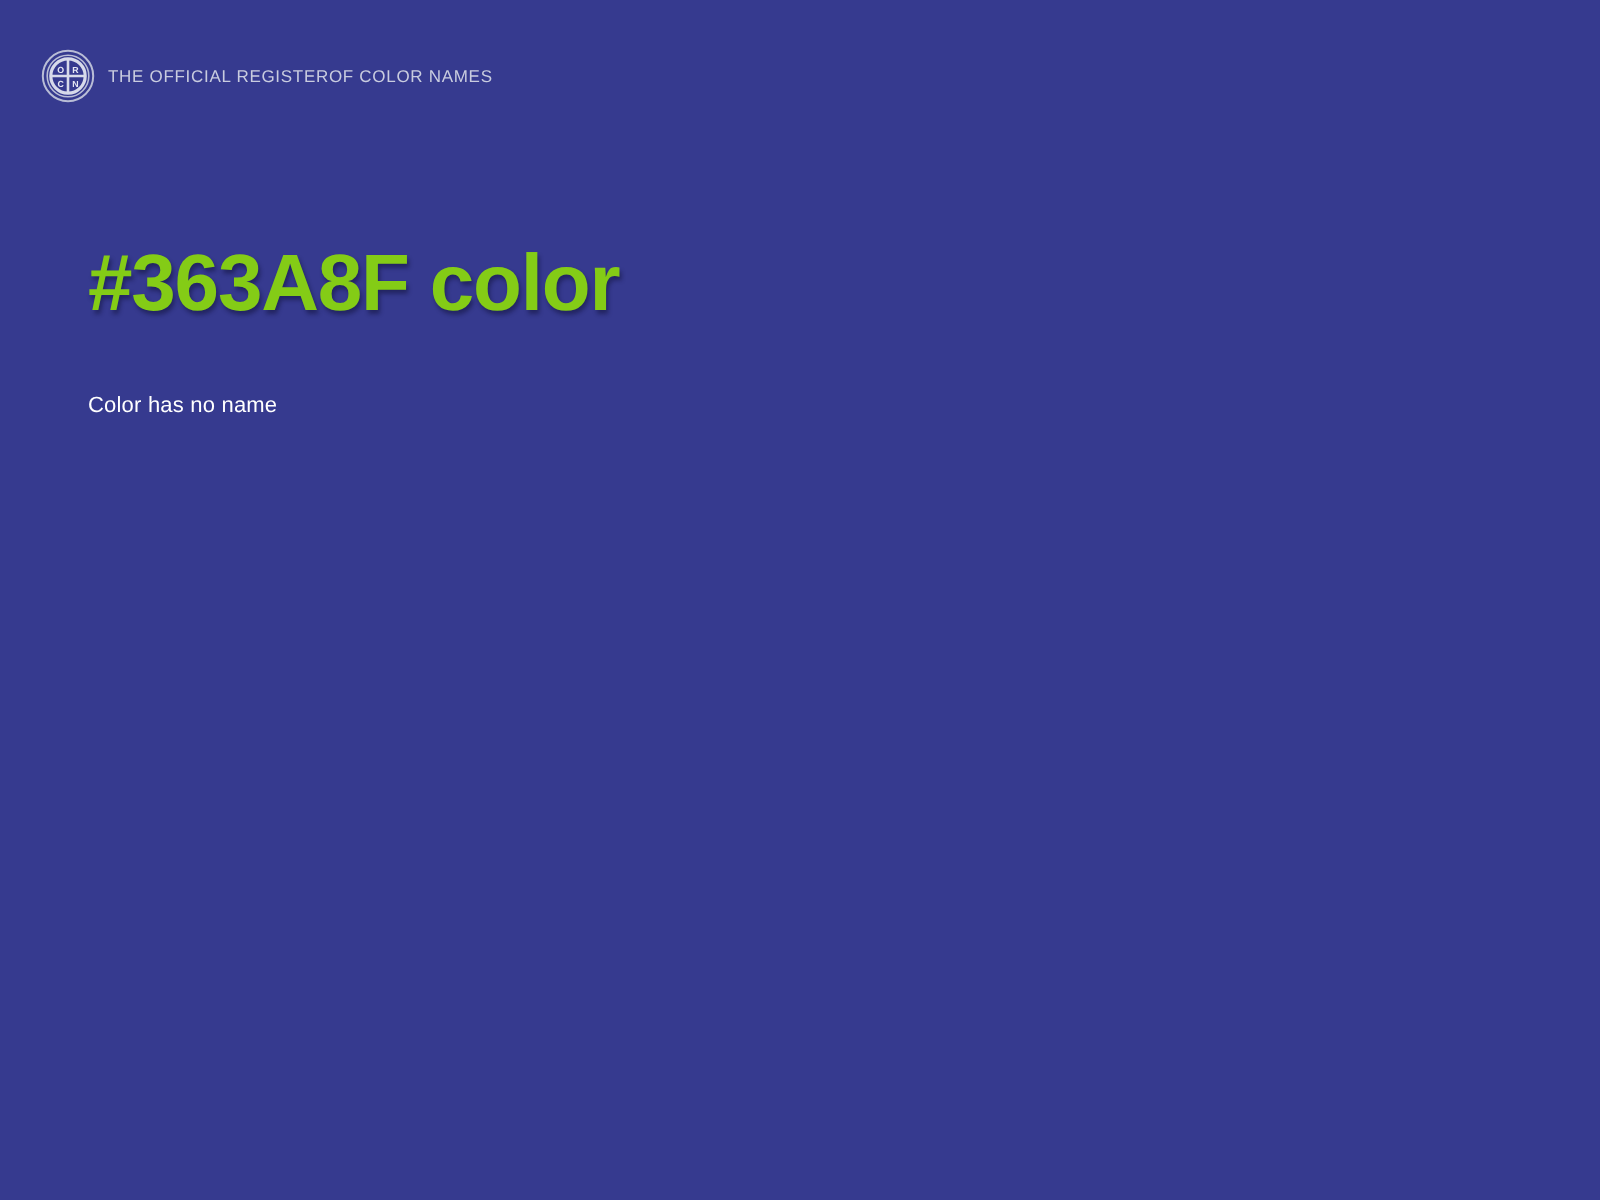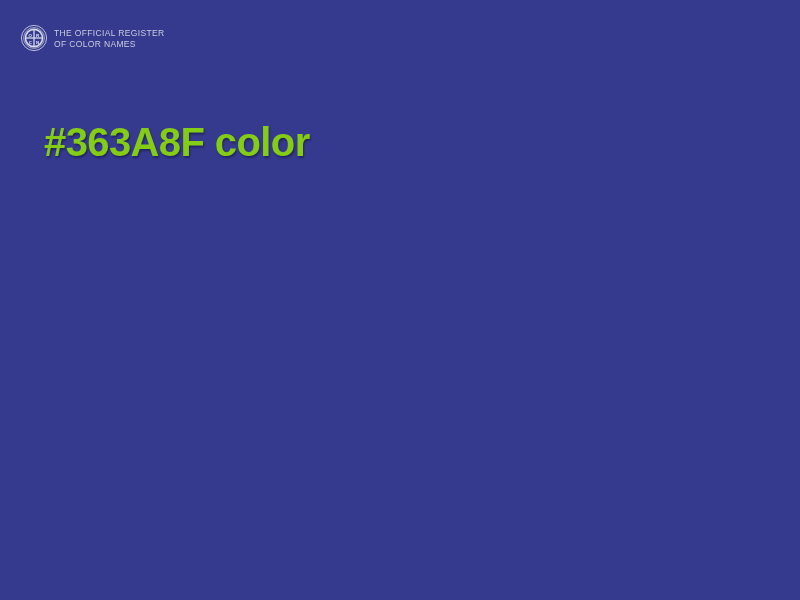--- a/index.html
+++ b/index.html
@@ -35,21 +35,21 @@
 
   .brand-mark {
     width: 28px;
     height: 28px;
     flex: 0 0 28px;
     display: block;
   }
 
   .brand-text {
     display: flex;
-    flex-direction: column;
+    flex-direction: row;
     justify-content: center;
     color: #c9ccdf;
     font-size: 8.5px;
     line-height: 11px;
     letter-spacing: 0.35px;
     font-weight: 400;
     white-space: nowrap;
     padding-top: 1px;
   }
 
@@ -110,15 +110,16 @@
 
     <span class="brand-text">
       <span class="brand-line">THE OFFICIAL REGISTER</span>
       <span class="brand-line">OF COLOR NAMES</span>
     </span>
 
   </div>
 
   <div class="content">
     <h1 class="color-title">#363A8F color</h1>
+    <p class="color-subtitle">Color has no name</p>
   </div>
 
 </div>
 
 </body></html>

